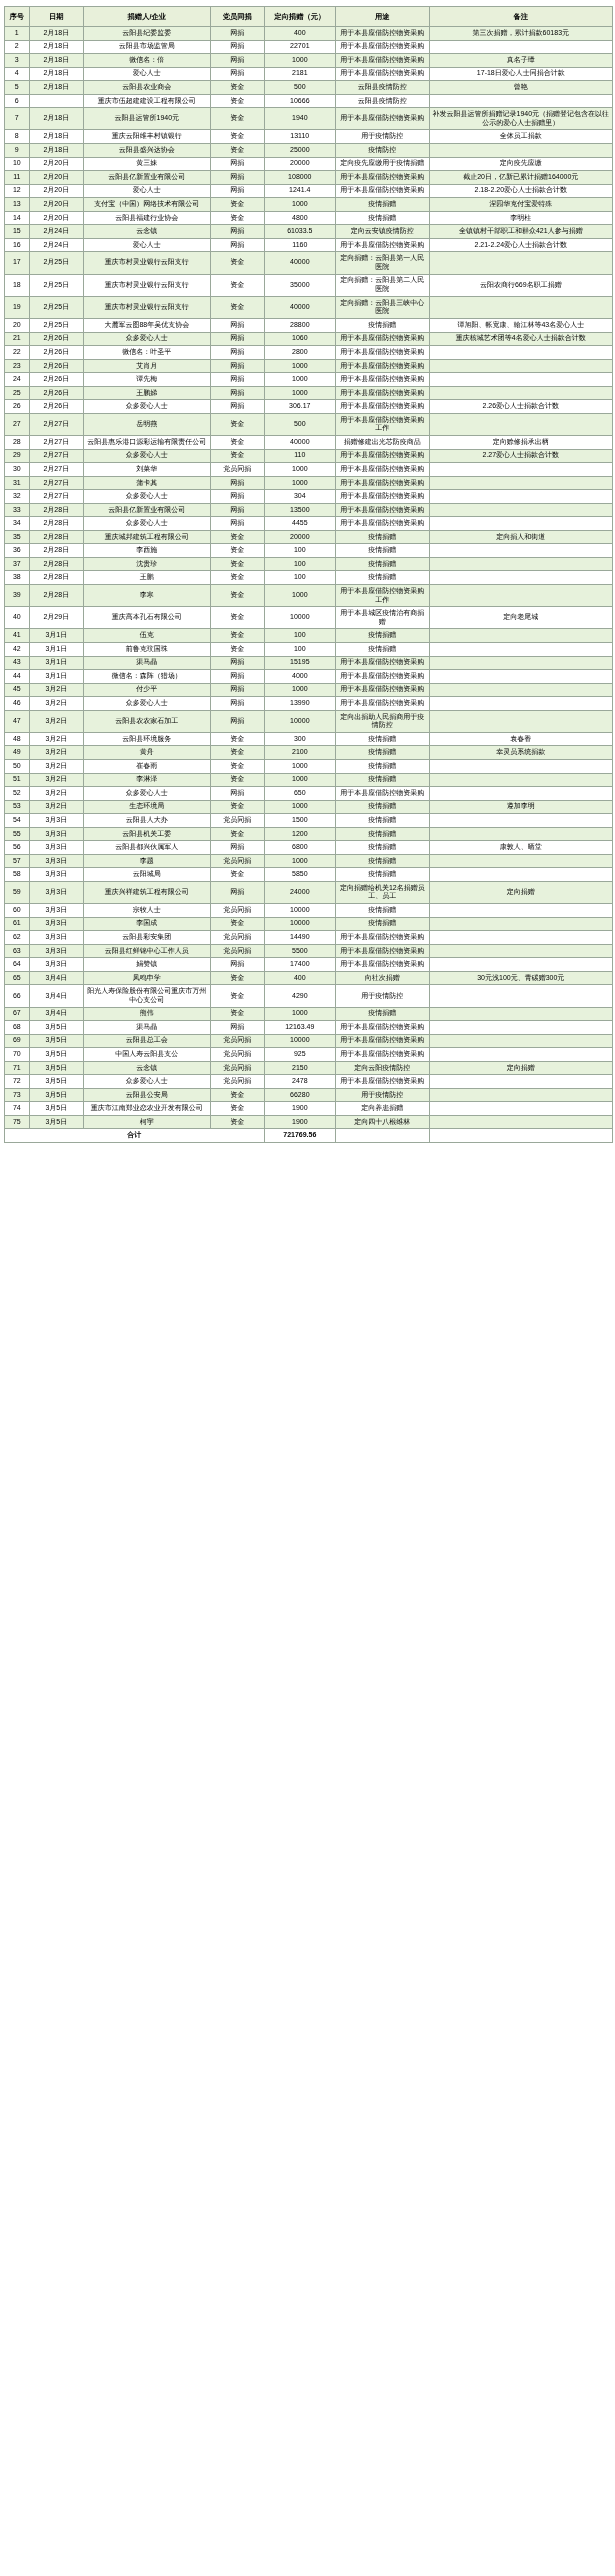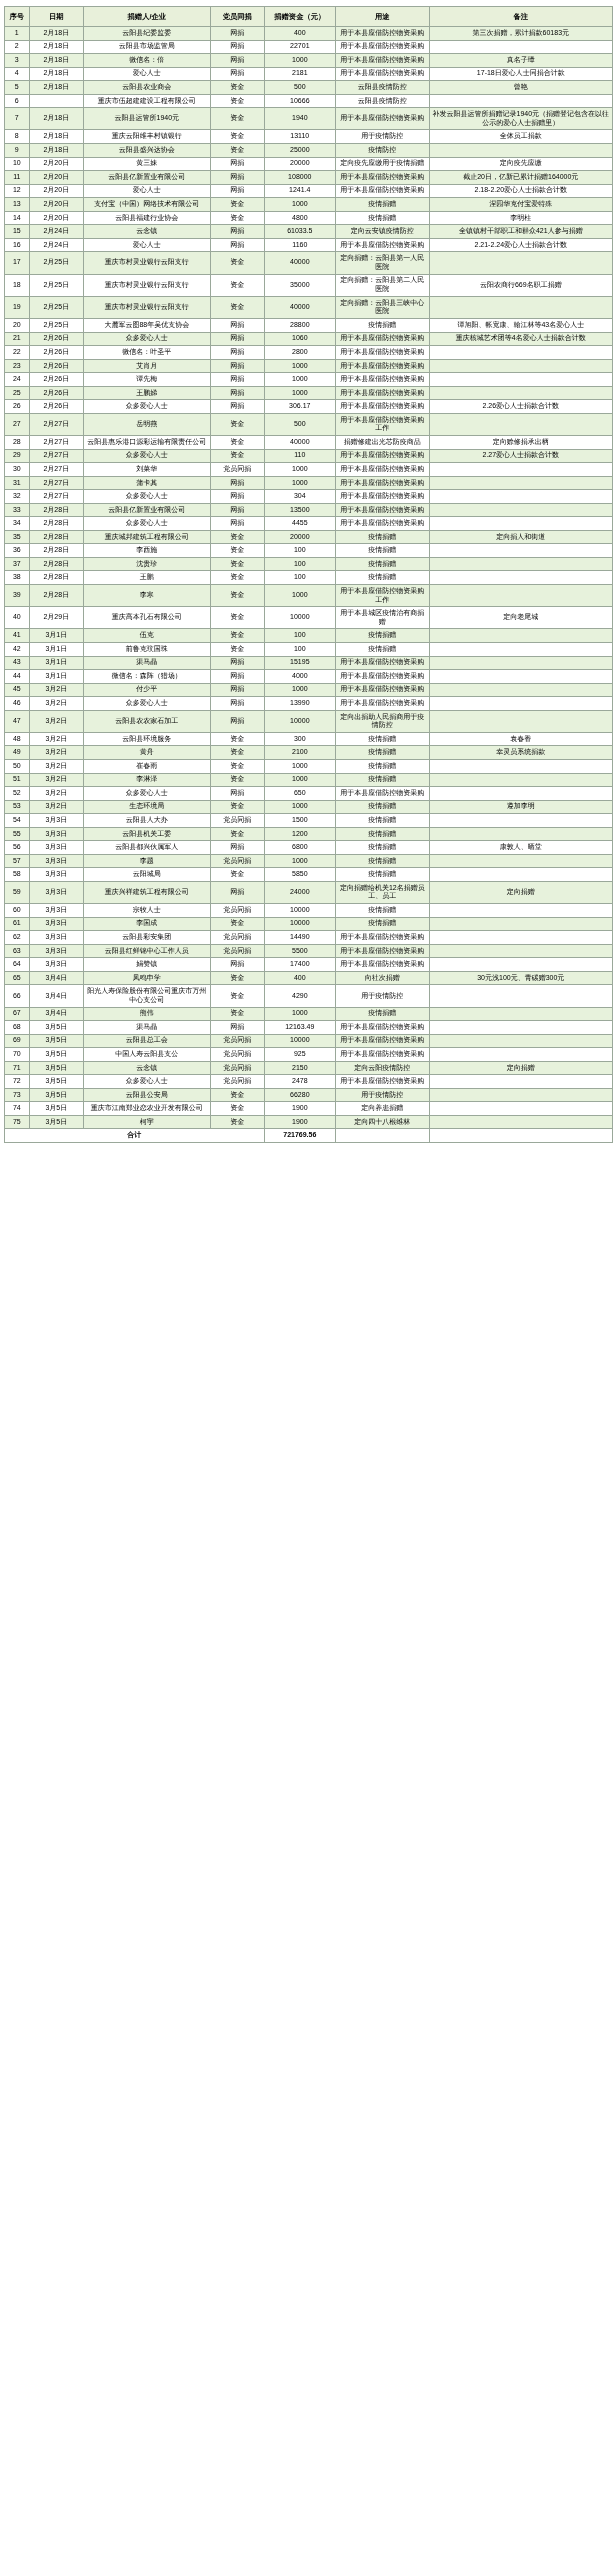--- a/index.html
+++ b/index.html
@@ -77,21 +77,21 @@
         <col class="c4">
         <col class="c5">
         <col class="c6">
     </colgroup>
     <thead>
       <tr>
         <th>序号</th>
         <th>日期</th>
         <th>捐赠人/企业</th>
         <th>党员同捐</th>
-        <th>捐赠资金（元）</th>
+        <th>定向捐赠（元）</th>
         <th>用途</th>
         <th>备注</th>
       </tr>
     </thead>
     <tbody id="tbody">
         <tr class="alt">
           <td>1</td>
           <td>2月18日</td>
           <td>云阳县纪委监委</td>
           <td>网捐</td>

